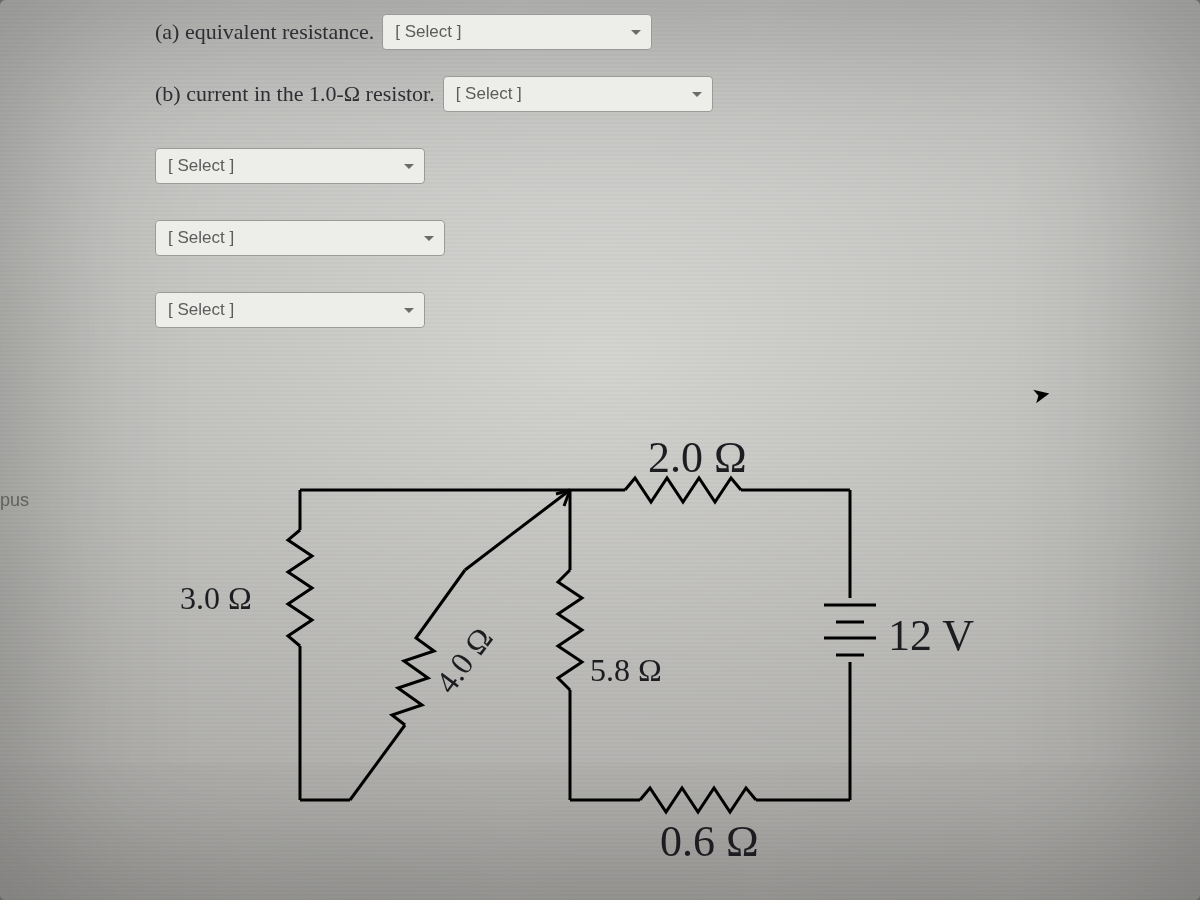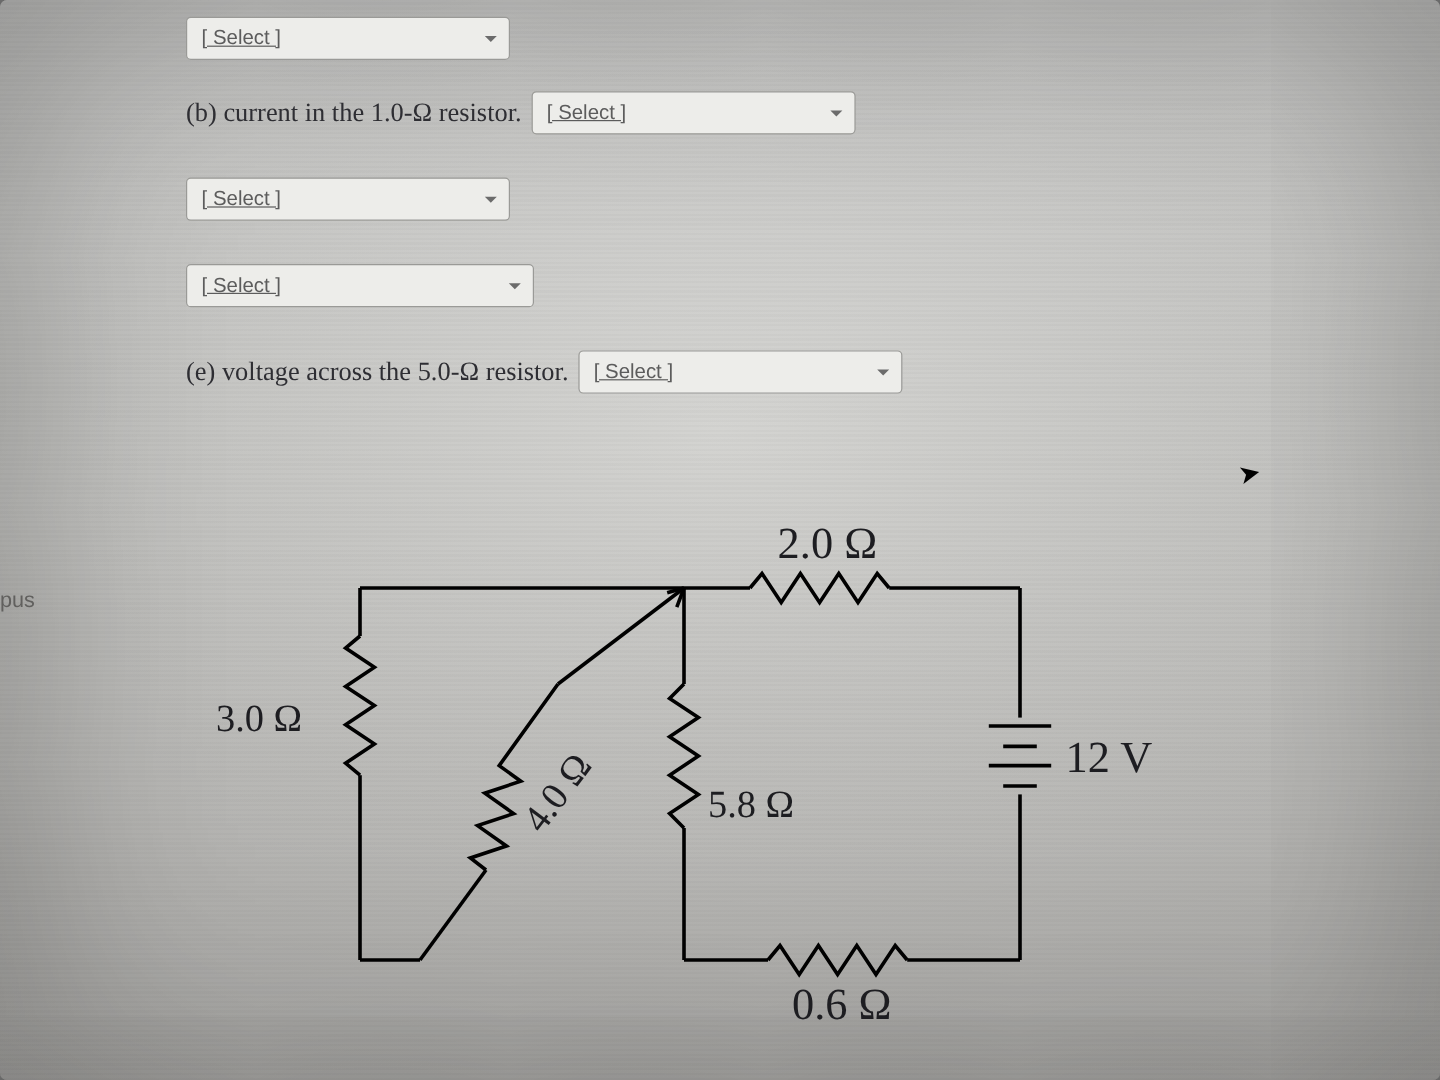--- a/index.html
+++ b/index.html
@@ -45,21 +45,20 @@
     font-size:17px;
     color:#5c5c5c;
     background:#ededea;
     border:1px solid #9a9a97;
     border-radius:4px;
     padding:7px 34px 7px 12px;
     min-width:270px;
     text-align:left;
     position:relative;
     cursor:pointer;
-    text-decoration:underline;
   }
   .select-wrap{position:relative;display:inline-block;}
   .select-wrap::after{
     content:"";
     position:absolute;
     right:11px; top:50%; margin-top:-2px;
     border:5px solid transparent;
     border-top-color:#6b6b6b;
     pointer-events:none;
   }
@@ -74,21 +73,21 @@
   }
 
   
   .diagram{
     position:absolute;
     left:170px; top:430px;
     width:870px; height:450px;
   }
   .diagram *{position:absolute;}
   .lbl{font-size:32px;color:#1d1d21;white-space:nowrap;}
-  .lbl.big{font-size:37px;}
+  .lbl.big{font-size:44px;}
 
   
   .wire{stroke:#000;stroke-width:3;fill:none;}
 
   
   .scan{
     position:absolute;inset:0;
     background:repeating-linear-gradient(0deg,
       rgba(0,0,0,0.018) 0 2px,
       rgba(255,255,255,0.00) 2px 4px);
@@ -99,20 +98,21 @@
 <body>
 
 <div class="screen">
   <div class="scan"></div>
 
   <div class="left-tab">pus</div>
 
   <div class="content">
 
     <div class="prompt-line">
+      <span>(a) equivalent resistance.</span>
       <span class="select-wrap">
         <button class="select">[ Select ]</button>
       </span>
     </div>
 
     <div class="prompt-line" style="margin-top:20px">
       <span>(b) current in the 1.0-Ω resistor.</span>
       <span class="select-wrap">
         <button class="select">[ Select ]</button>
       </span>
@@ -124,21 +124,20 @@
       </span>
     </div>
 
     <div class="prompt-line" style="margin-top:36px">
       <span class="select-wrap">
         <button class="select wide">[ Select ]</button>
       </span>
     </div>
 
     <div class="prompt-line" style="margin-top:36px">
-      <span>(e) voltage across the 5.0-Ω resistor.</span>
       <span class="select-wrap">
         <button class="select">[ Select ]</button>
       </span>
     </div>
   </div>
 
   <div class="cursor">➤</div>
 
   <div class="diagram">
 

